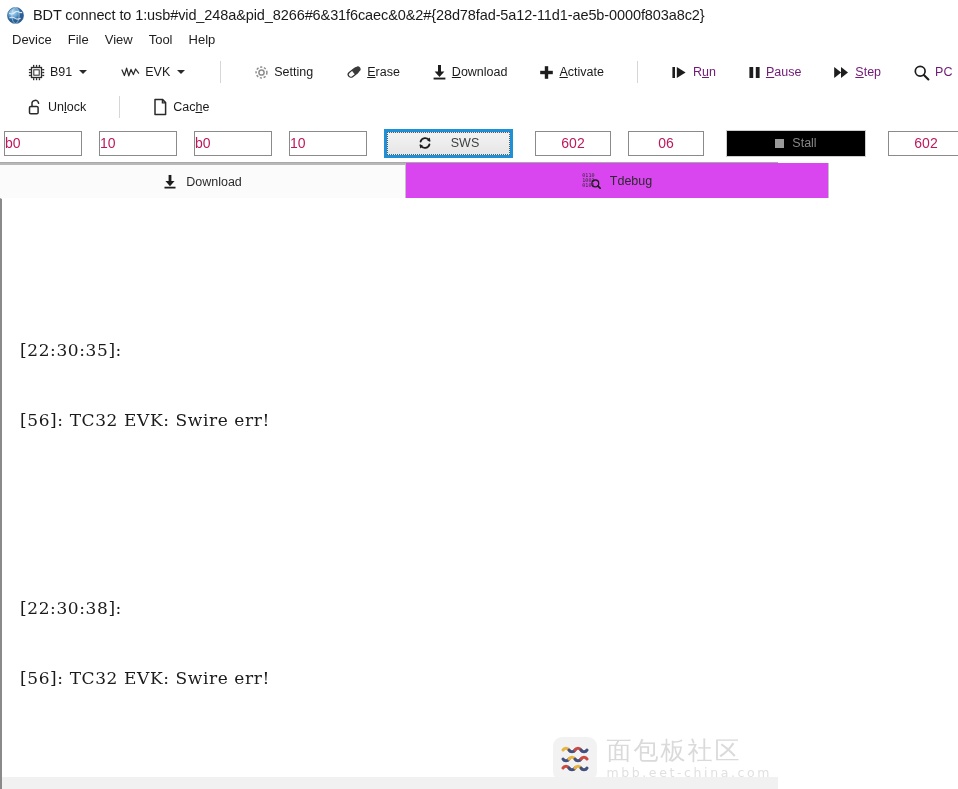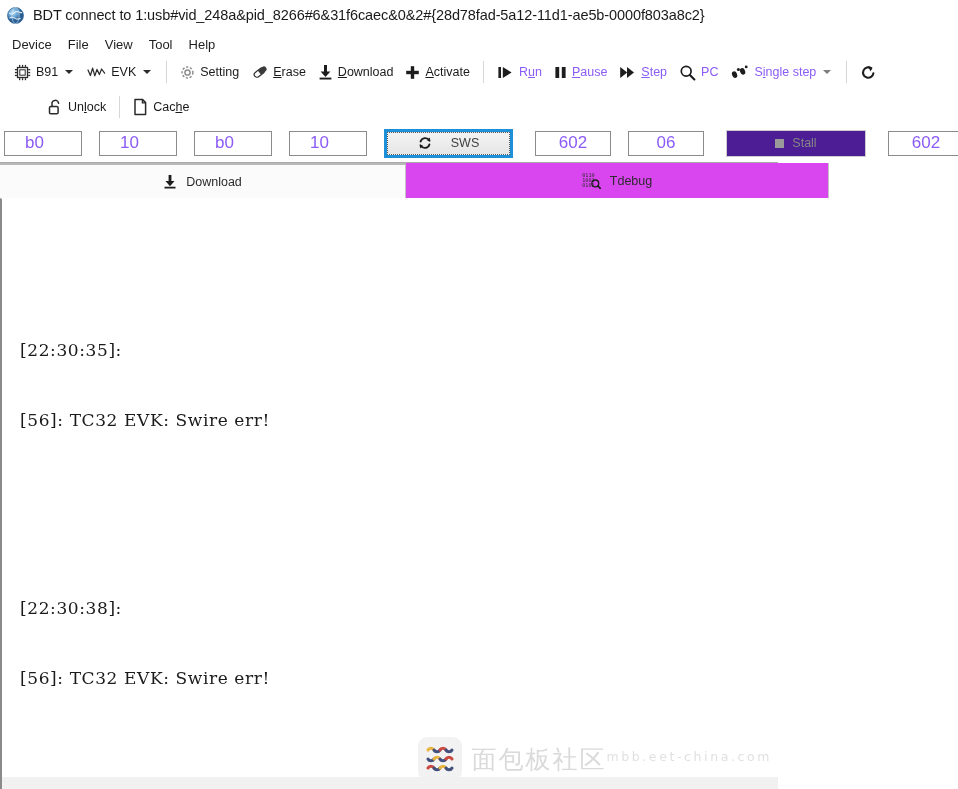--- a/index.html
+++ b/index.html
@@ -38,57 +38,58 @@
     color: #1a1a1a;
     white-space: nowrap;
     letter-spacing: -0.1px;
   }
 
   
   .menubar {
     height: 24px;
     flex: 0 0 24px;
     display: flex;
-    align-items: flex-end;
+    align-items: flex-start;
     padding-left: 4px;
     background: #ffffff;
   }
   .menu-item {
     font-size: 13px;
     color: #1e1e1e;
     padding: 2px 8px;
     cursor: default;
   }
 
   
   .toolbar {
     flex: 0 0 36px;
     height: 36px;
     display: flex;
     align-items: center;
     background: #ffffff;
-    padding-left: 8px;
+    padding-left: 22px;
     position: relative;
-  }
-  .toolbar.row2 { flex: 0 0 34px; height: 34px; margin-left: 34px; }
+    gap: 20px;
+  }
+  .toolbar.row2 { flex: 0 0 34px; height: 34px; }
   .tb-btn {
     display: flex;
     align-items: center;
     height: 28px;
     padding: 0 6px;
     cursor: default;
     white-space: nowrap;
   }
   .tb-label {
     font-size: 12.5px;
     color: #1a1a1a;
     margin-left: 5px;
   }
   .tb-label .acc { text-decoration: underline; }
-  .tb-btn.disabled .tb-label { color: #8b5cf6; }
+  .tb-btn.disabled .tb-label { color: #701a75; }
   .tb-sep {
     width: 1px;
     height: 22px;
     background: #d6d6d6;
     margin: 0 7px;
     flex: 0 0 1px;
   }
   .caret {
     width: 0; height: 0;
     border-left: 4px solid transparent;
@@ -107,23 +108,23 @@
     display: flex;
     align-items: center;
     background: #ffffff;
     padding-left: 4px;
   }
   .fld {
     height: 25px;
     border: 1px solid #8b8b8b;
     background: #ffffff;
     font-family: "Liberation Sans", sans-serif;
-    font-size: 17px;
-    color: #8b5cf6;
-    padding: 0 20px;
+    font-size: 14px;
+    color: #be185d;
+    padding: 0 0;
     outline: none;
   }
   .fld.w78 { width: 78px; }
   .fld.w76 { width: 76px; text-align: center; }
   .spacer-s { width: 17px; flex: 0 0 17px; }
   .spacer-m { width: 22px; flex: 0 0 22px; }
 
   .sws-wrap {
     width: 129px; height: 29px;
     border: 2px solid #1e90d8;
@@ -138,21 +139,21 @@
     border: 1px dotted #5a5a5a;
     display: flex;
     align-items: center;
     justify-content: center;
     gap: 19px;
     font-size: 12.5px;
     color: #3f3f3f;
   }
   .stall-btn {
     width: 140px; height: 27px;
-    background: #4c1d95;
+    background: #000000;
     border: 1px solid #cdcdcd;
     display: flex;
     align-items: center;
     justify-content: center;
     gap: 8px;
     font-size: 12.5px;
     color: #868686;
     flex: 0 0 140px;
   }
   .stall-sq {
@@ -216,21 +217,21 @@
     pointer-events: none;
   }
   .wm-logo {
     width: 44px; height: 44px;
     background: #f2f2f2;
     border-radius: 9px;
     display: flex;
     align-items: center;
     justify-content: center;
   }
-  .wm-texts { display: flex; flex-direction: row; line-height: 1; }
+  .wm-texts { display: flex; flex-direction: column; line-height: 1; }
   .wm-cn {
     font-size: 25px;
     color: #d9d9d9;
     letter-spacing: 2px;
     font-family: "DejaVu Sans", sans-serif;
   }
   .wm-en {
     font-size: 12.5px;
     color: #e0e0e0;
     letter-spacing: 2.6px;

